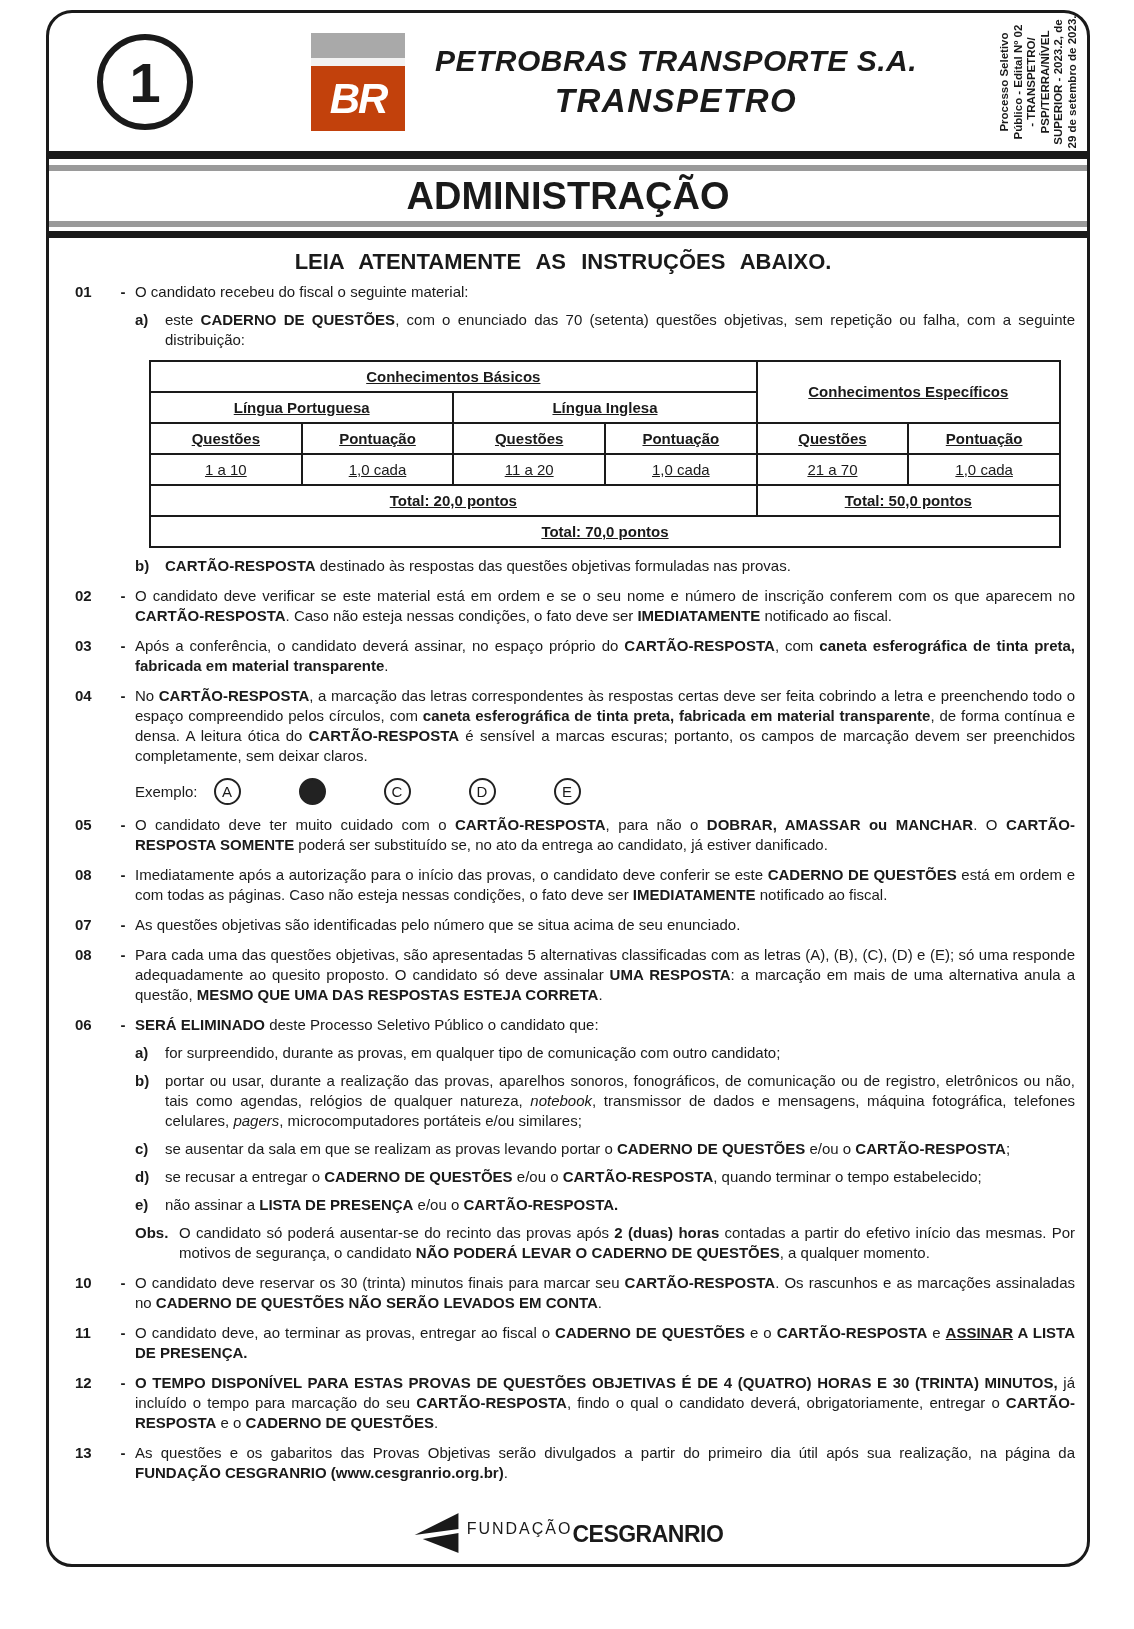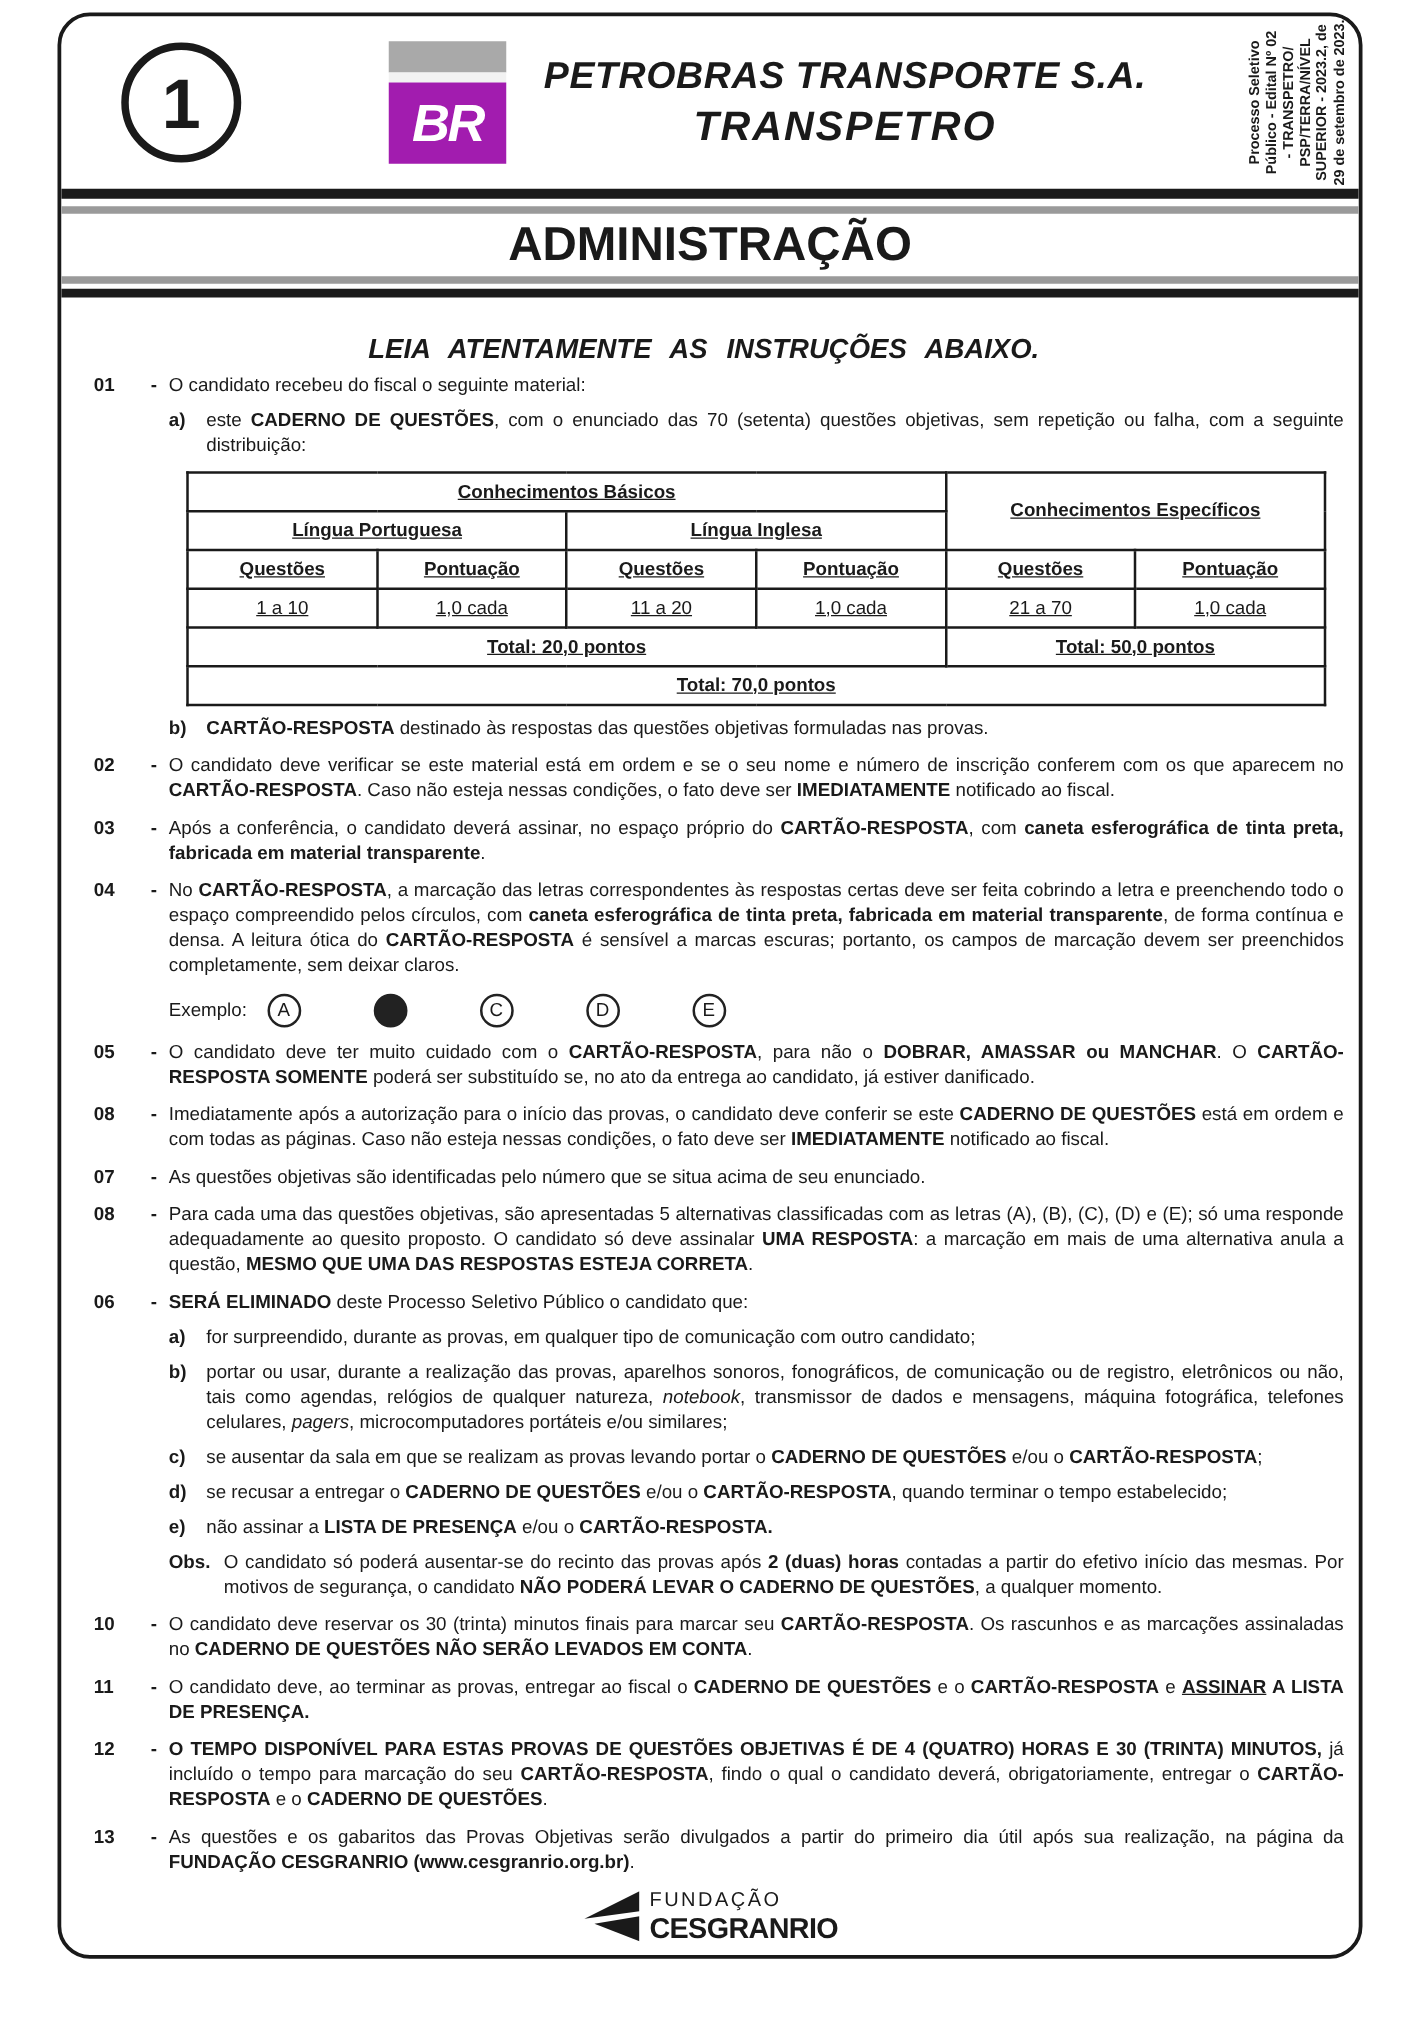--- a/index.html
+++ b/index.html
@@ -7,37 +7,37 @@
   .sheet{position:absolute;left:46px;top:10px;width:1044px;height:1557px;border:3px solid #1a1a1a;
          border-radius:26px;box-sizing:border-box;display:flex;flex-direction:column;overflow:hidden;background:#fff;}
 
   
   .header{flex:0 0 138px;position:relative;display:flex;align-items:center;}
   .booklet-circle{width:96px;height:96px;border:6px solid #1a1a1a;border-radius:50%;margin-left:48px;
                   display:flex;align-items:center;justify-content:center;font-size:56px;font-weight:bold;box-sizing:border-box;}
   .brlogo{width:94px;height:98px;margin-left:118px;display:flex;flex-direction:column;}
   .br-gray{height:25px;background:#a9a9a9;}
   .br-white{height:8px;background:#f2f2f2;}
-  .br-black{flex:1;background:#a21caf;color:#fff;font-style:italic;font-weight:bold;font-size:42px;
+  .br-black{flex:1;background:#c2410c;color:#fff;font-style:italic;font-weight:bold;font-size:42px;
             display:flex;align-items:center;justify-content:center;letter-spacing:-2px;text-align:center;}
   .company{margin-left:30px;text-align:center;}
   .company-name{font-size:30px;font-style:italic;font-weight:bold;letter-spacing:.5px;}
   .brand{font-size:33px;font-style:italic;font-weight:bold;letter-spacing:1.5px;margin-top:4px;}
   .sidenote{position:absolute;right:-26px;top:25px;width:142px;height:88px;transform:rotate(-90deg);
             font-size:11.5px;line-height:13.5px;font-weight:bold;text-align:center;white-space:pre-line;}
 
   
   .title-band{flex:0 0 auto;border-top:8px solid #1a1a1a;border-bottom:7px solid #1a1a1a;padding:6px 0 4px;}
   .band-inner{border-top:6px solid #9a9a9a;border-bottom:6px solid #9a9a9a;height:50px;
               display:flex;align-items:center;justify-content:center;}
   .band-title{font-size:38px;font-weight:bold;}
 
   
   .instructions{flex:1;position:relative;overflow:hidden;font-size:15px;line-height:20px;padding:4px 10px 64px 0;}
-  .inst-heading{text-align:center;font-size:22px;font-weight:bold;word-spacing:9px;margin:27px 0 2px;font-style:italic;}
+  .inst-heading{text-align:center;font-size:22px;font-weight:bold;word-spacing:9px;margin:10px 0 2px;}
   .item{display:flex;margin-top:10px;}
   .item .num{flex:0 0 36px;margin-left:26px;font-weight:bold;}
   .item .dash{flex:0 0 24px;text-align:center;font-weight:bold;}
   .body{flex:1;text-align:justify;padding-right:2px;}
   .sub{display:flex;margin:8px 0 0 86px;}
   .sub .sublabel{flex:0 0 30px;font-weight:bold;}
   .sub.obs .sublabel{flex:0 0 44px;}
 
   
   .qtable{margin:10px 0 2px 100px;border-collapse:collapse;width:912px;font-size:15px;table-layout:fixed;}
@@ -47,21 +47,21 @@
   
   .example{display:flex;align-items:center;margin:12px 0 0 86px;}
   .ex-label{margin-right:16px;}
   .opt{width:27px;height:27px;border:2px solid #222;border-radius:50%;box-sizing:border-box;
        display:flex;align-items:center;justify-content:center;font-size:15px;margin-right:58px;}
   .opt.filled{background:#222;}
 
   
   .footer-logo{position:absolute;left:50%;bottom:10px;transform:translateX(-50%);
                display:flex;align-items:center;gap:8px;}
-  .f-text{display:flex;flex-direction:column;line-height:1;}
+  .f-text{display:flex;flex-direction:row;line-height:1;}
   .f1{font-size:16px;letter-spacing:2px;}
   .f2{font-size:23px;font-weight:bold;margin-top:2px;letter-spacing:-.5px;}
 </style>
 </head>
 <body>
 
 <div class="sheet">
 
   <div class="header">
     <div class="booklet-circle">

